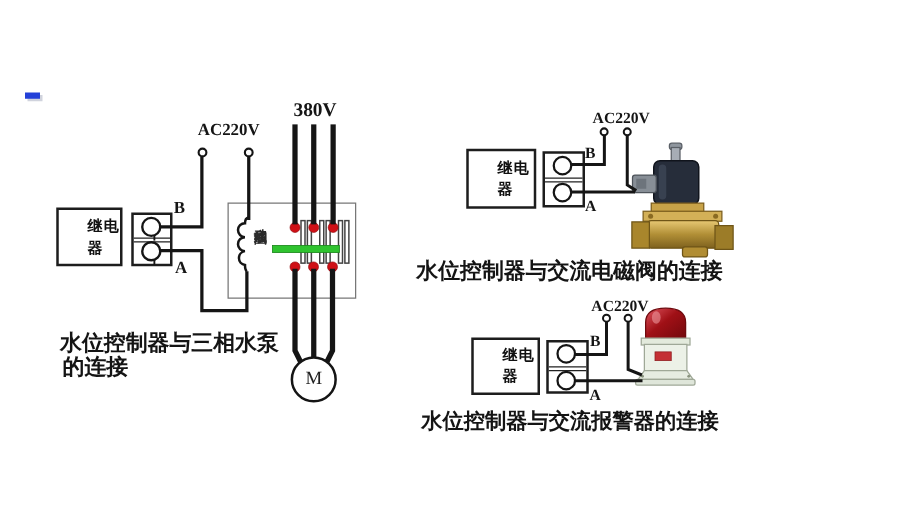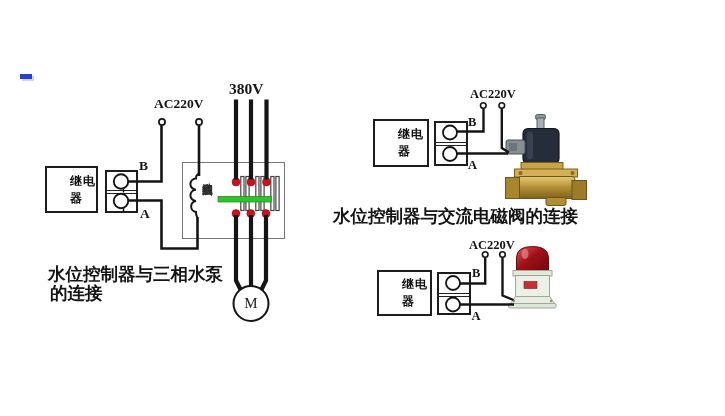--- a/index.html
+++ b/index.html
@@ -13,21 +13,21 @@
   }
   .box{position:absolute;border:2px solid #1d1d1d;background:transparent;z-index:1;box-sizing:border-box;}
   .box .relay-label{
     display:flex;align-items:center;justify-content:center;height:100%;
     font-weight:bold;font-size:12px;letter-spacing:1px;color:#111;padding-left:23px;
   }
   .tbox{position:absolute;border:2px solid #1d1d1d;background:transparent;z-index:1;box-sizing:border-box;}
   .tbox .divider{position:absolute;left:0;right:0;height:4px;border-top:1.6px solid #222;border-bottom:1.6px solid #222;box-sizing:border-box;}
   .cbox{position:absolute;border:1.4px solid #777;background:transparent;z-index:1;box-sizing:border-box;}
   .lbl{position:absolute;z-index:3;font-weight:bold;white-space:nowrap;color:#151515;}
-  .lbl.center{}
+  .lbl.center{text-align:center;}
   .coil-text{
     position:absolute;z-index:3;writing-mode:vertical-rl;text-orientation:upright;
     font-weight:bold;font-size:10.5px;letter-spacing:1px;color:#2b2b2b;line-height:1;
   }
   .caption{position:absolute;z-index:3;font-weight:bold;color:#141414;white-space:nowrap;}
   svg.art{position:absolute;left:0;top:0;z-index:2;}
   .motor-m{position:absolute;z-index:3;font-size:15px;color:#222;}
 </style>
 </head>
 <body>
@@ -173,14 +173,15 @@
   <div class="caption" style="left:50px;top:281px;font-size:17.5px;">的连接</div>
 
   <div class="lbl center" style="left:470px;top:87px;width:54px;font-size:12.5px;">AC220V</div>
   <div class="lbl" style="left:468px;top:115px;font-size:12.5px;">B</div>
   <div class="lbl" style="left:468px;top:157.5px;font-size:12.5px;">A</div>
   <div class="caption" style="left:333px;top:204px;font-size:17.5px;">水位控制器与交流电磁阀的连接</div>
 
   <div class="lbl center" style="left:469px;top:237.5px;width:54px;font-size:12.5px;">AC220V</div>
   <div class="lbl" style="left:472px;top:266px;font-size:12.5px;">B</div>
   <div class="lbl" style="left:471.5px;top:309px;font-size:12.5px;">A</div>
+  <div class="caption" style="left:337px;top:325px;font-size:17px;">水位控制器与交流报警器的连接</div>
 
 </div>
 
 </body></html>

